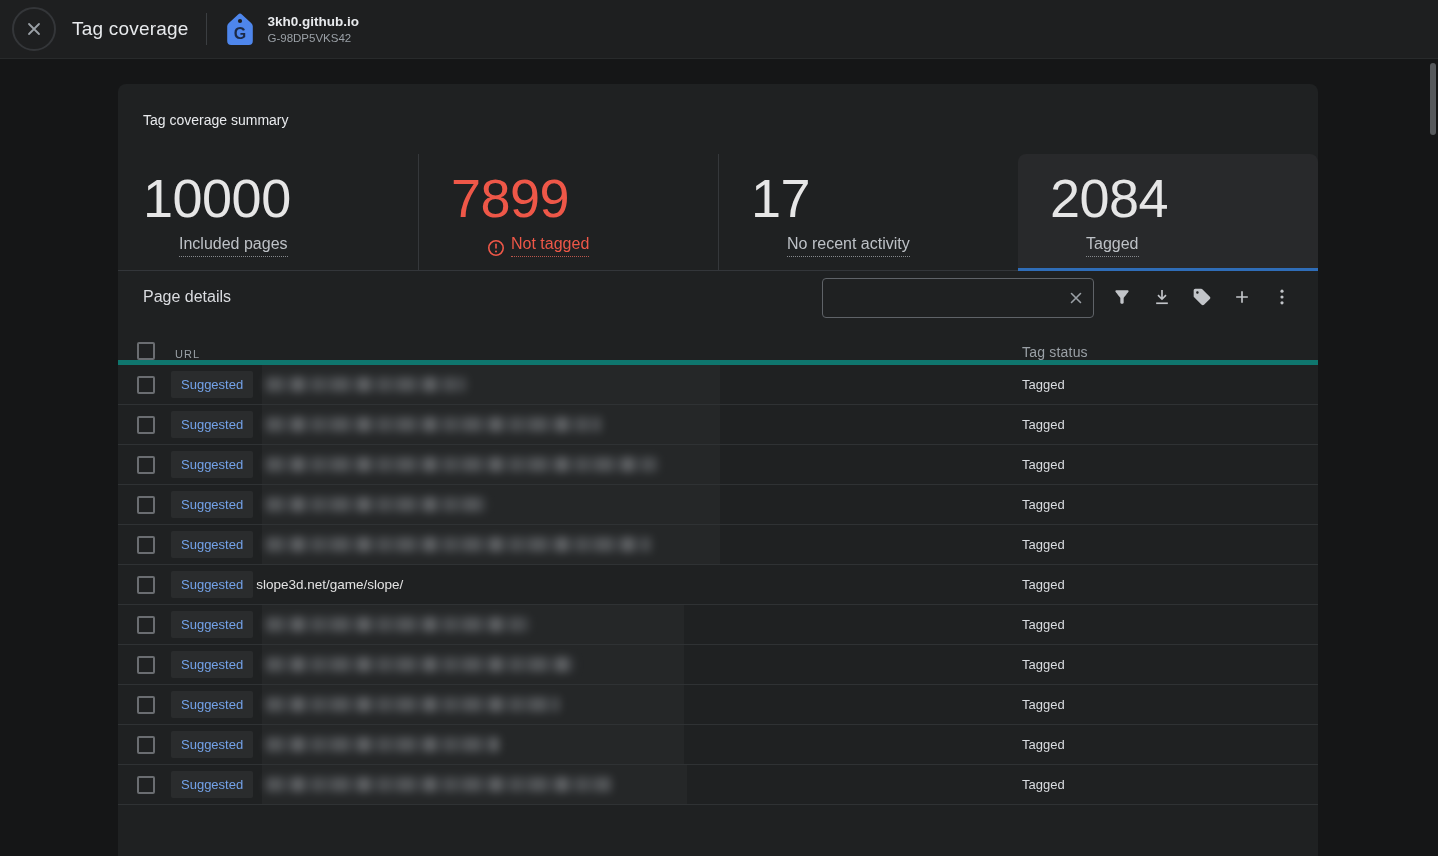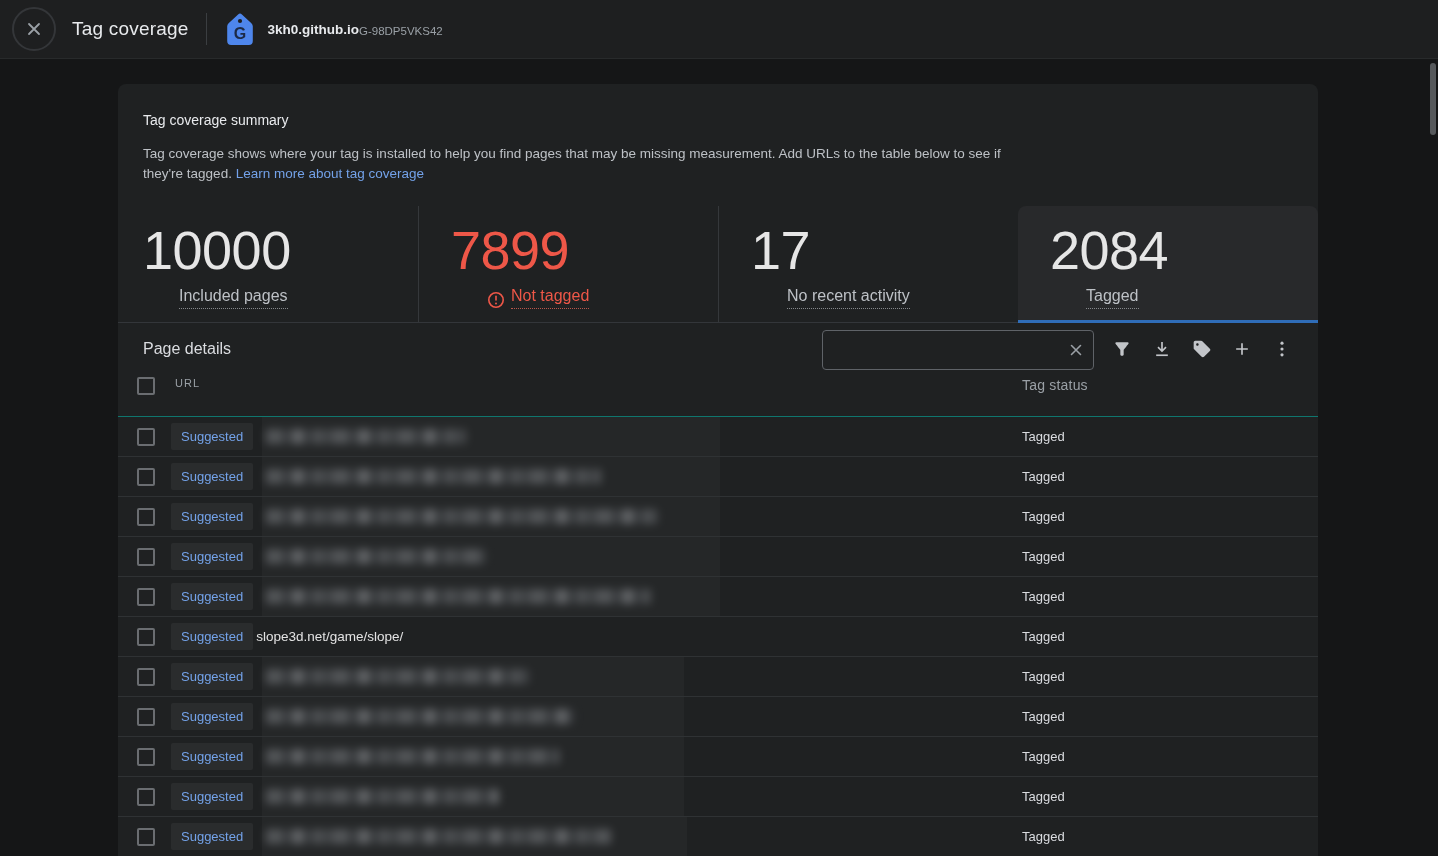--- a/index.html
+++ b/index.html
@@ -16,21 +16,21 @@
     display:flex; align-items:center; position:relative; z-index:5;
   }
   .close-btn {
     width:44px; height:44px; border-radius:50%; border:2px solid #343639;
     background:transparent; display:flex; align-items:center; justify-content:center;
     margin-left:12px; cursor:pointer; flex:none;
   }
   .topbar-title { font-size:19px; color:#e8eaed; margin-left:16px; letter-spacing:.2px; }
   .topbar-sep { width:1px; height:32px; background:#3b3e41; margin-left:18px; }
   .property { display:flex; align-items:center; margin-left:19px; gap:13px; }
-  .property-texts { display:flex; flex-direction:row;justify-content:center; }
+  .property-texts { display:flex; flex-direction:column;justify-content:center; }
   .property-name { font-size:13.5px; font-weight:bold; color:#e8eaed; }
   .property-id { font-size:11.5px; color:#9aa0a6; margin-top:3px; }
 
   
   .card {
     position:absolute; left:118px; top:84px; width:1200px; height:772px;
     background:#1f2122; border-radius:8px 8px 0 0; overflow:hidden;
   }
   .summary-title { padding:24px 25px 0; font-size:14px; font-weight:400; color:#e8eaed; line-height:24px; }
   .summary-desc {
@@ -72,22 +72,22 @@
     display:flex; align-items:center; justify-content:center; }
   .toolbar-icons { position:absolute; left:984px; top:6px; display:flex; }
   .icon-btn {
     width:40px; height:40px; border:none; background:transparent; cursor:pointer;
     display:flex; align-items:center; justify-content:center; border-radius:50%;
   }
   .icon-btn svg { fill:#c2c5c9; }
 
   
   .thead {
-    height:40px; display:flex; align-items:flex-start; position:relative;
-    border-bottom:1px solid #0f766e;
+    height:40px; display:flex; align-items:flex-end; position:relative;
+    border-bottom:5px solid #0f766e;
   }
   .checkbox {
     width:18px; height:18px; border:2px solid #6a6d71; border-radius:2px;
     margin-left:19px; flex:none; cursor:pointer; background:transparent;
   }
   .th-url { margin-left:20px; font-size:11px; letter-spacing:1px; color:#9aa0a6; }
   .col-status { position:absolute; left:904px; }
   .thead .col-status { font-size:14px; color:#9aa0a6; letter-spacing:.2px; }
 
   .row { height:40px; display:flex; align-items:center; position:relative;
@@ -138,21 +138,20 @@
     <div class="property-texts">
       <span class="property-name">3kh0.github.io</span>
       <span class="property-id">G-98DP5VKS42</span>
     </div>
   </div>
 </header>
 
 <main class="card">
 
   <h1 class="summary-title">Tag coverage summary</h1>
-  <p class="summary-desc"><span>Tag coverage shows where your tag is installed to help you find pages that may be missing measurement. Add URLs to the table below to see if they're tagged. </span><a class="learn-link">Learn more about tag coverage</a></p>
 
   <div class="stats" id="stats">
     <div class="stat normal">
       <div class="stat-value">10000</div>
       <div class="stat-label">
 
         <span class="label-text">Included pages</span>
       </div>
     </div>
 

